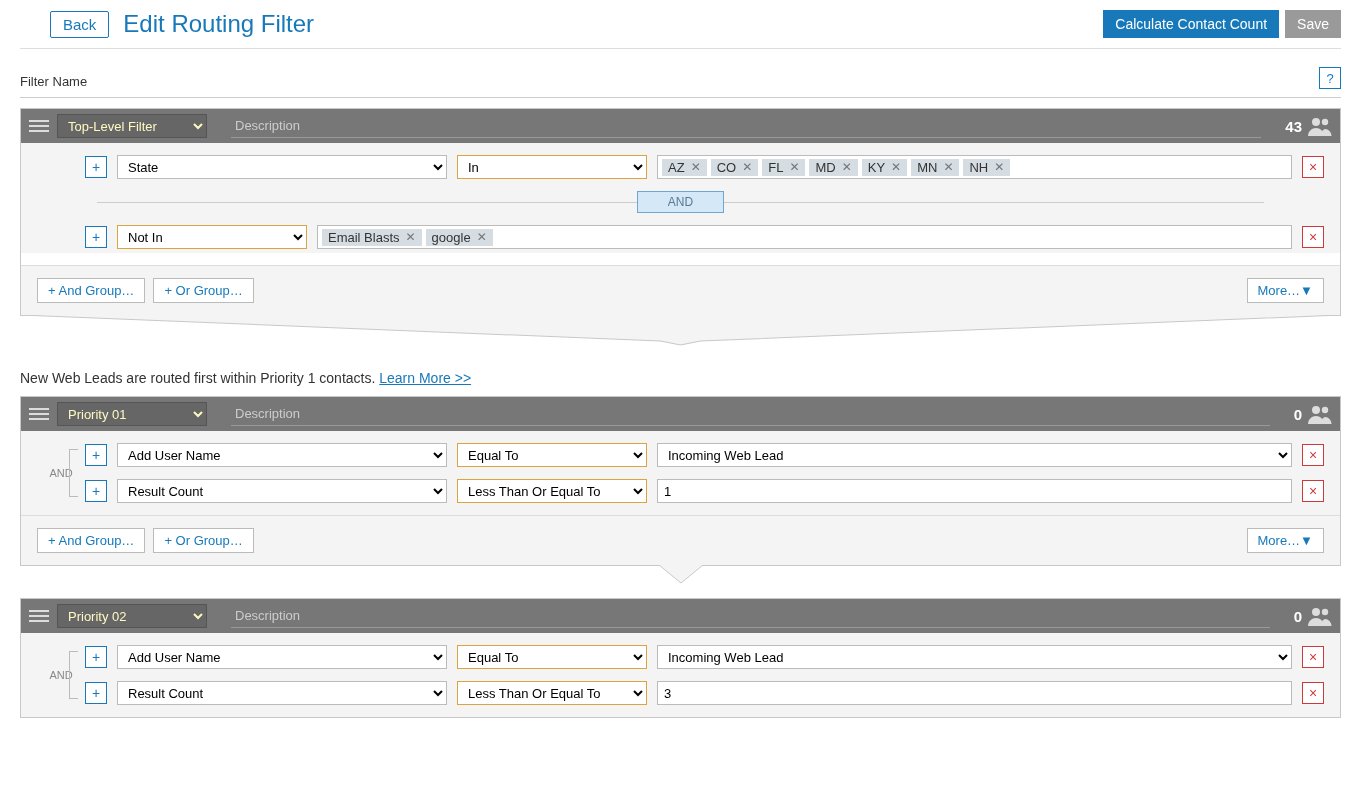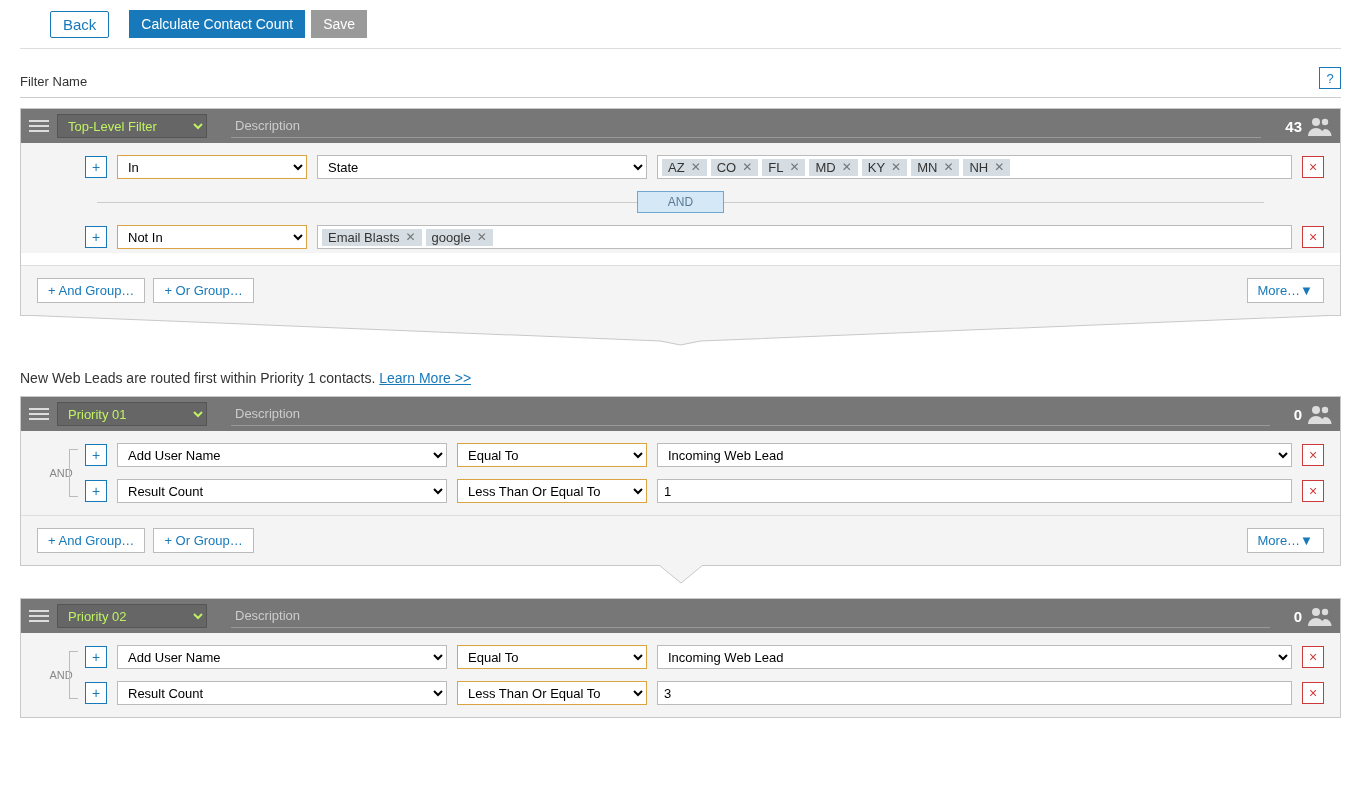--- a/index.html
+++ b/index.html
@@ -17,21 +17,21 @@
 .name-row { display: flex; align-items: flex-end; margin-top: 18px; padding-bottom: 8px; border-bottom: 1px solid #ccc; }
 .name-label { margin-right: 8px; }
 .name-input { width: 330px; height: 24px; border: 1px solid #b5b5b5; padding: 0 6px; }
 .help-btn { margin-left: auto; width: 22px; height: 22px; border: 1px solid #1779ba; color: #1779ba; background: #fff; font-size: 13px; cursor: pointer; }
 
 
 .panel { margin-top: 10px; border: 1px solid #c8c8c8; }
 .panel-header { background: #777; color: #fff; display: flex; align-items: center; height: 34px; padding: 0 8px; }
 .drag-icon { width: 20px; height: 20px; display: flex; flex-direction: column; justify-content: center; gap: 3px; margin-right: 8px; }
 .drag-icon span { height: 2px; background: #ddd; }
-.panel-select { background: #666; border: 1px solid #555; color: #bef264; height: 24px; width: 150px; padding: 0 6px; font-size: 13px; cursor: pointer; }
+.panel-select { background: #666; border: 1px solid #555; color: #fef9c3; height: 24px; width: 150px; padding: 0 6px; font-size: 13px; cursor: pointer; }
 .desc-input { background: transparent; border: none; border-bottom: 1px solid #999; color: #ffffff; height: 24px; flex: 1; margin-left: 24px; margin-right: 24px; font-size: 13px; padding: 0 4px; }
 .desc-input::placeholder { color: #ccc; }
 .count-badge { font-size: 15px; font-weight: 600; margin-right: 6px; }
 .people-icon svg { width: 24px; height: 20px; fill: #ddd; vertical-align: middle; }
 
 
 .panel-body { background: #f4f4f4; padding: 12px 16px 0 16px; }
 .cond-row { display: flex; align-items: center; gap: 10px; margin-bottom: 12px; }
 .plus-btn { width: 22px; height: 22px; border: 1px solid #1779ba; color: #1779ba; background: #fff; font-size: 14px; line-height: 1; cursor: pointer; }
 .field-select { height: 24px; border: 1px solid #bbb; background: #fff; padding: 0 6px; font-size: 13px; cursor: pointer; }
@@ -67,20 +67,21 @@
 .link { color: #1779ba; text-decoration: underline; cursor: pointer; }
 
 .chev { position: relative; height: 22px; }
 .chev svg { position: absolute; left: 50%; transform: translateX(-50%); top: -1px; width: 44px; height: 22px; }
 </style>
 </head>
 <body>
 
 <div class="header">
   <button class="back-btn">Back</button>
+  <div class="page-title">Edit Routing Filter</div>
   <button class="hdr-btn btn-blue">Calculate Contact Count</button>
   <button class="hdr-btn btn-gray">Save</button>
 </div>
 
 <div class="name-row">
   <span class="name-label">Filter Name</span>
   <button class="help-btn">?</button>
 </div>
 
 <div class="panel">
@@ -101,22 +102,22 @@
           <circle cx="17" cy="6" r="3.2"></circle>
           <path d="M0 20c0-5 4-8 8-8s8 3 8 8z"></path>
           <path d="M13 20c0-4 2-7 4.5-7s6 3 6 7z"></path>
         </svg>
     </span>
   </div>
   <div class="panel-body">
 
     <div class="cond-row" style="padding-left:48px">
       <button class="plus-btn">+</button>
+      <select class="field-select left"><option>State</option></select>
       <select class="field-select op"><option>In</option></select>
-      <select class="field-select left"><option>State</option></select>
       <div class="value-box" id="tags-0">
           <span class="tag">AZ<span class="tx">✕</span></span>
           <span class="tag">CO<span class="tx">✕</span></span>
           <span class="tag">FL<span class="tx">✕</span></span>
           <span class="tag">MD<span class="tx">✕</span></span>
           <span class="tag">KY<span class="tx">✕</span></span>
           <span class="tag">MN<span class="tx">✕</span></span>
           <span class="tag">NH<span class="tx">✕</span></span>
         </div>
       <button class="del-btn">×</button>

